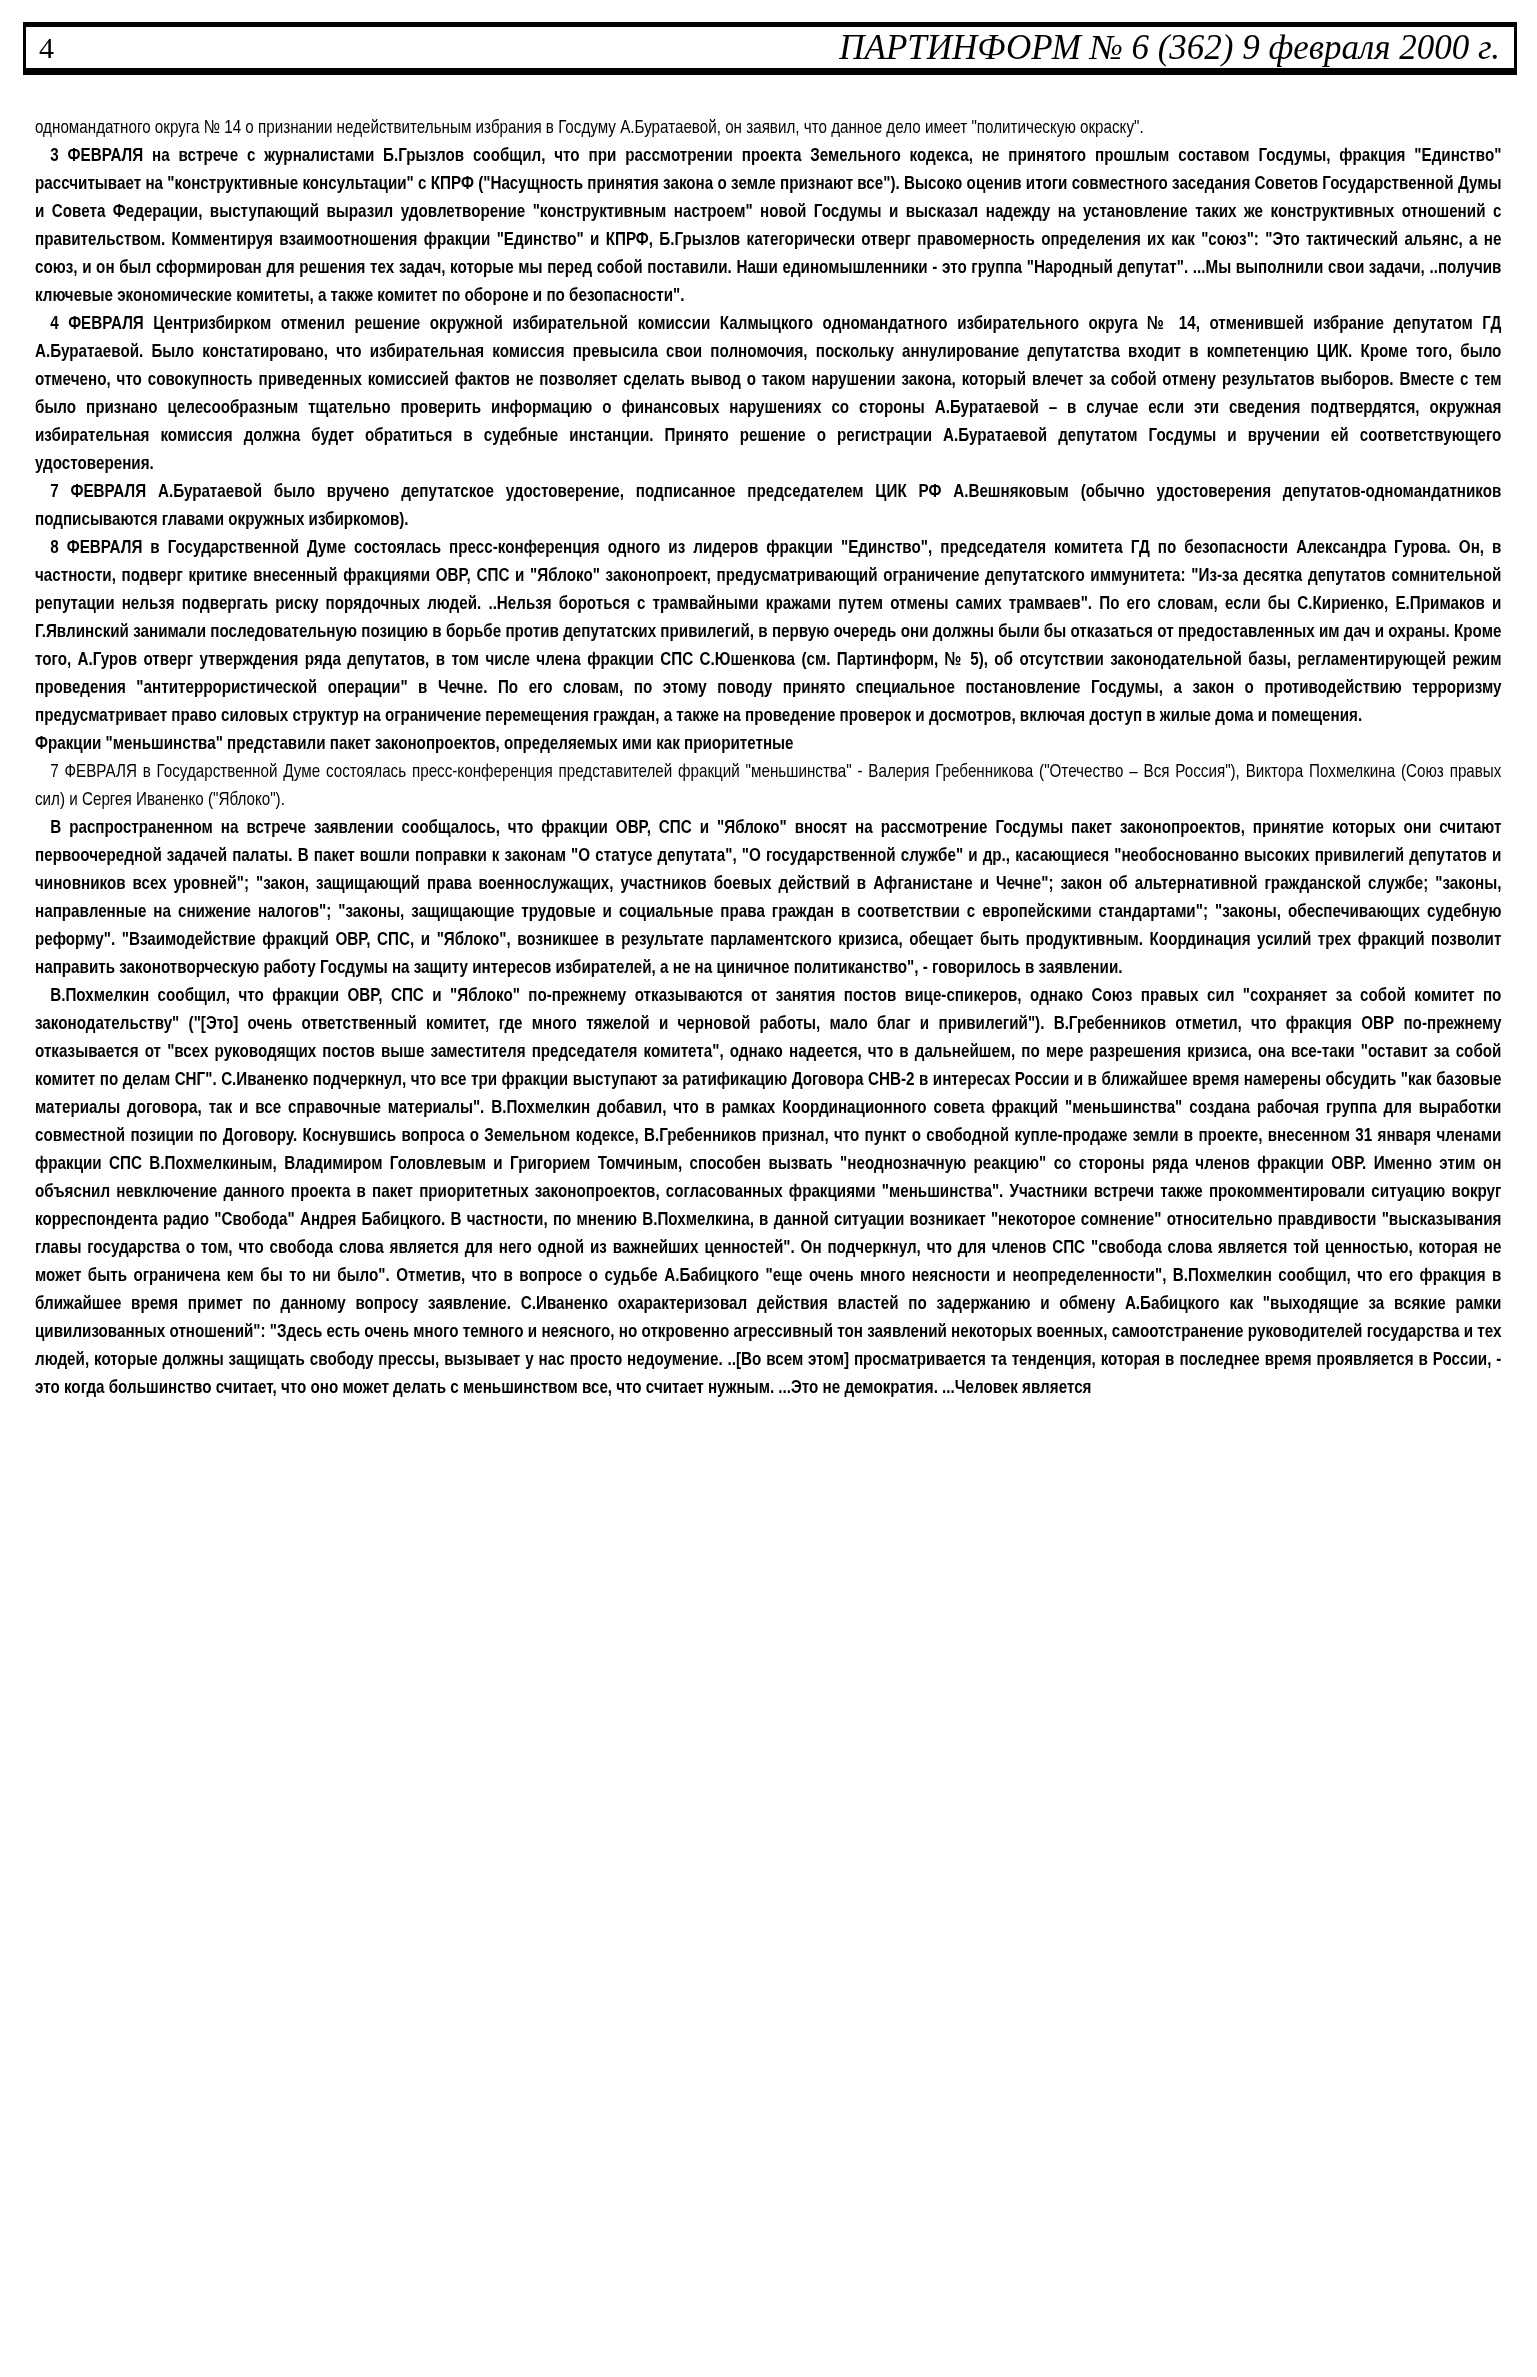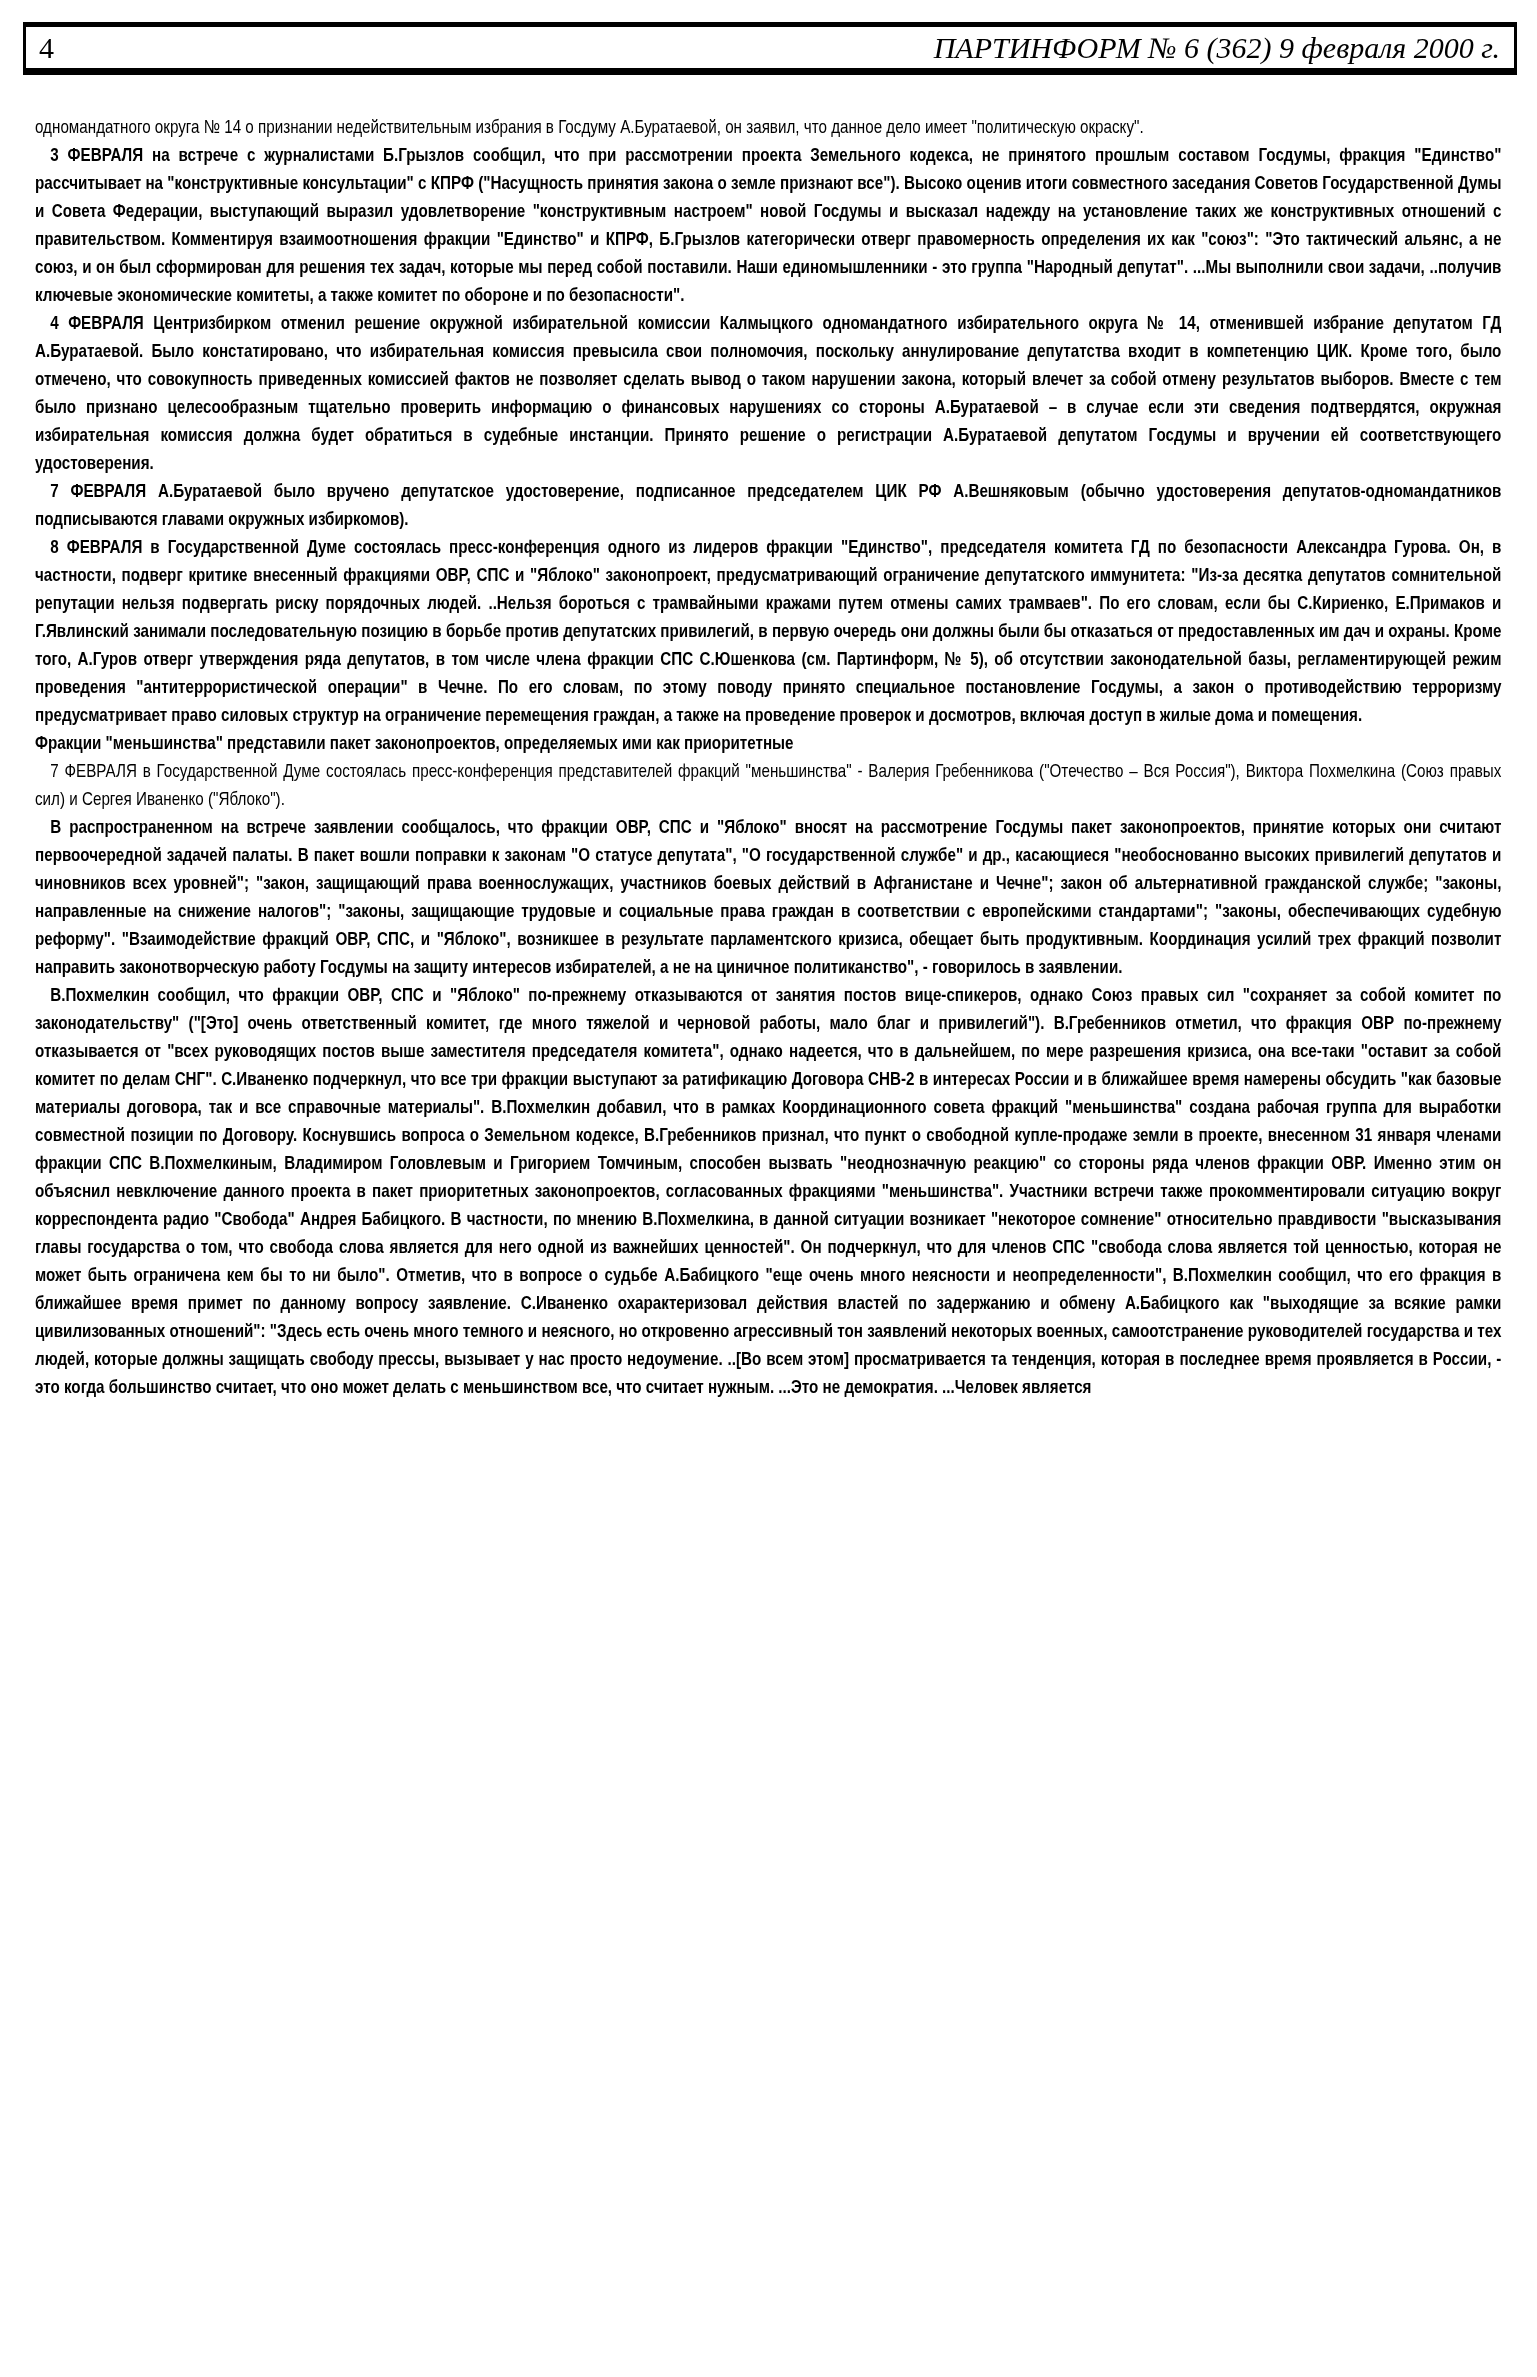--- a/index.html
+++ b/index.html
@@ -29,21 +29,21 @@
     justify-content: space-between;
     padding: 0 14px 0 13px;
     font-family: "Liberation Serif", serif;
   }
   .page-num {
     font-size: 30px;
     line-height: 1;
   }
   .header-title {
     font-style: italic;
-    font-size: 30px;
+    font-size: 35px;
     line-height: 1;
     white-space: nowrap;
   }
   
   .content {
     position: absolute;
     left: 35px;
     top: 113px;
     width: 1833px;            
     transform: scaleX(0.8);

